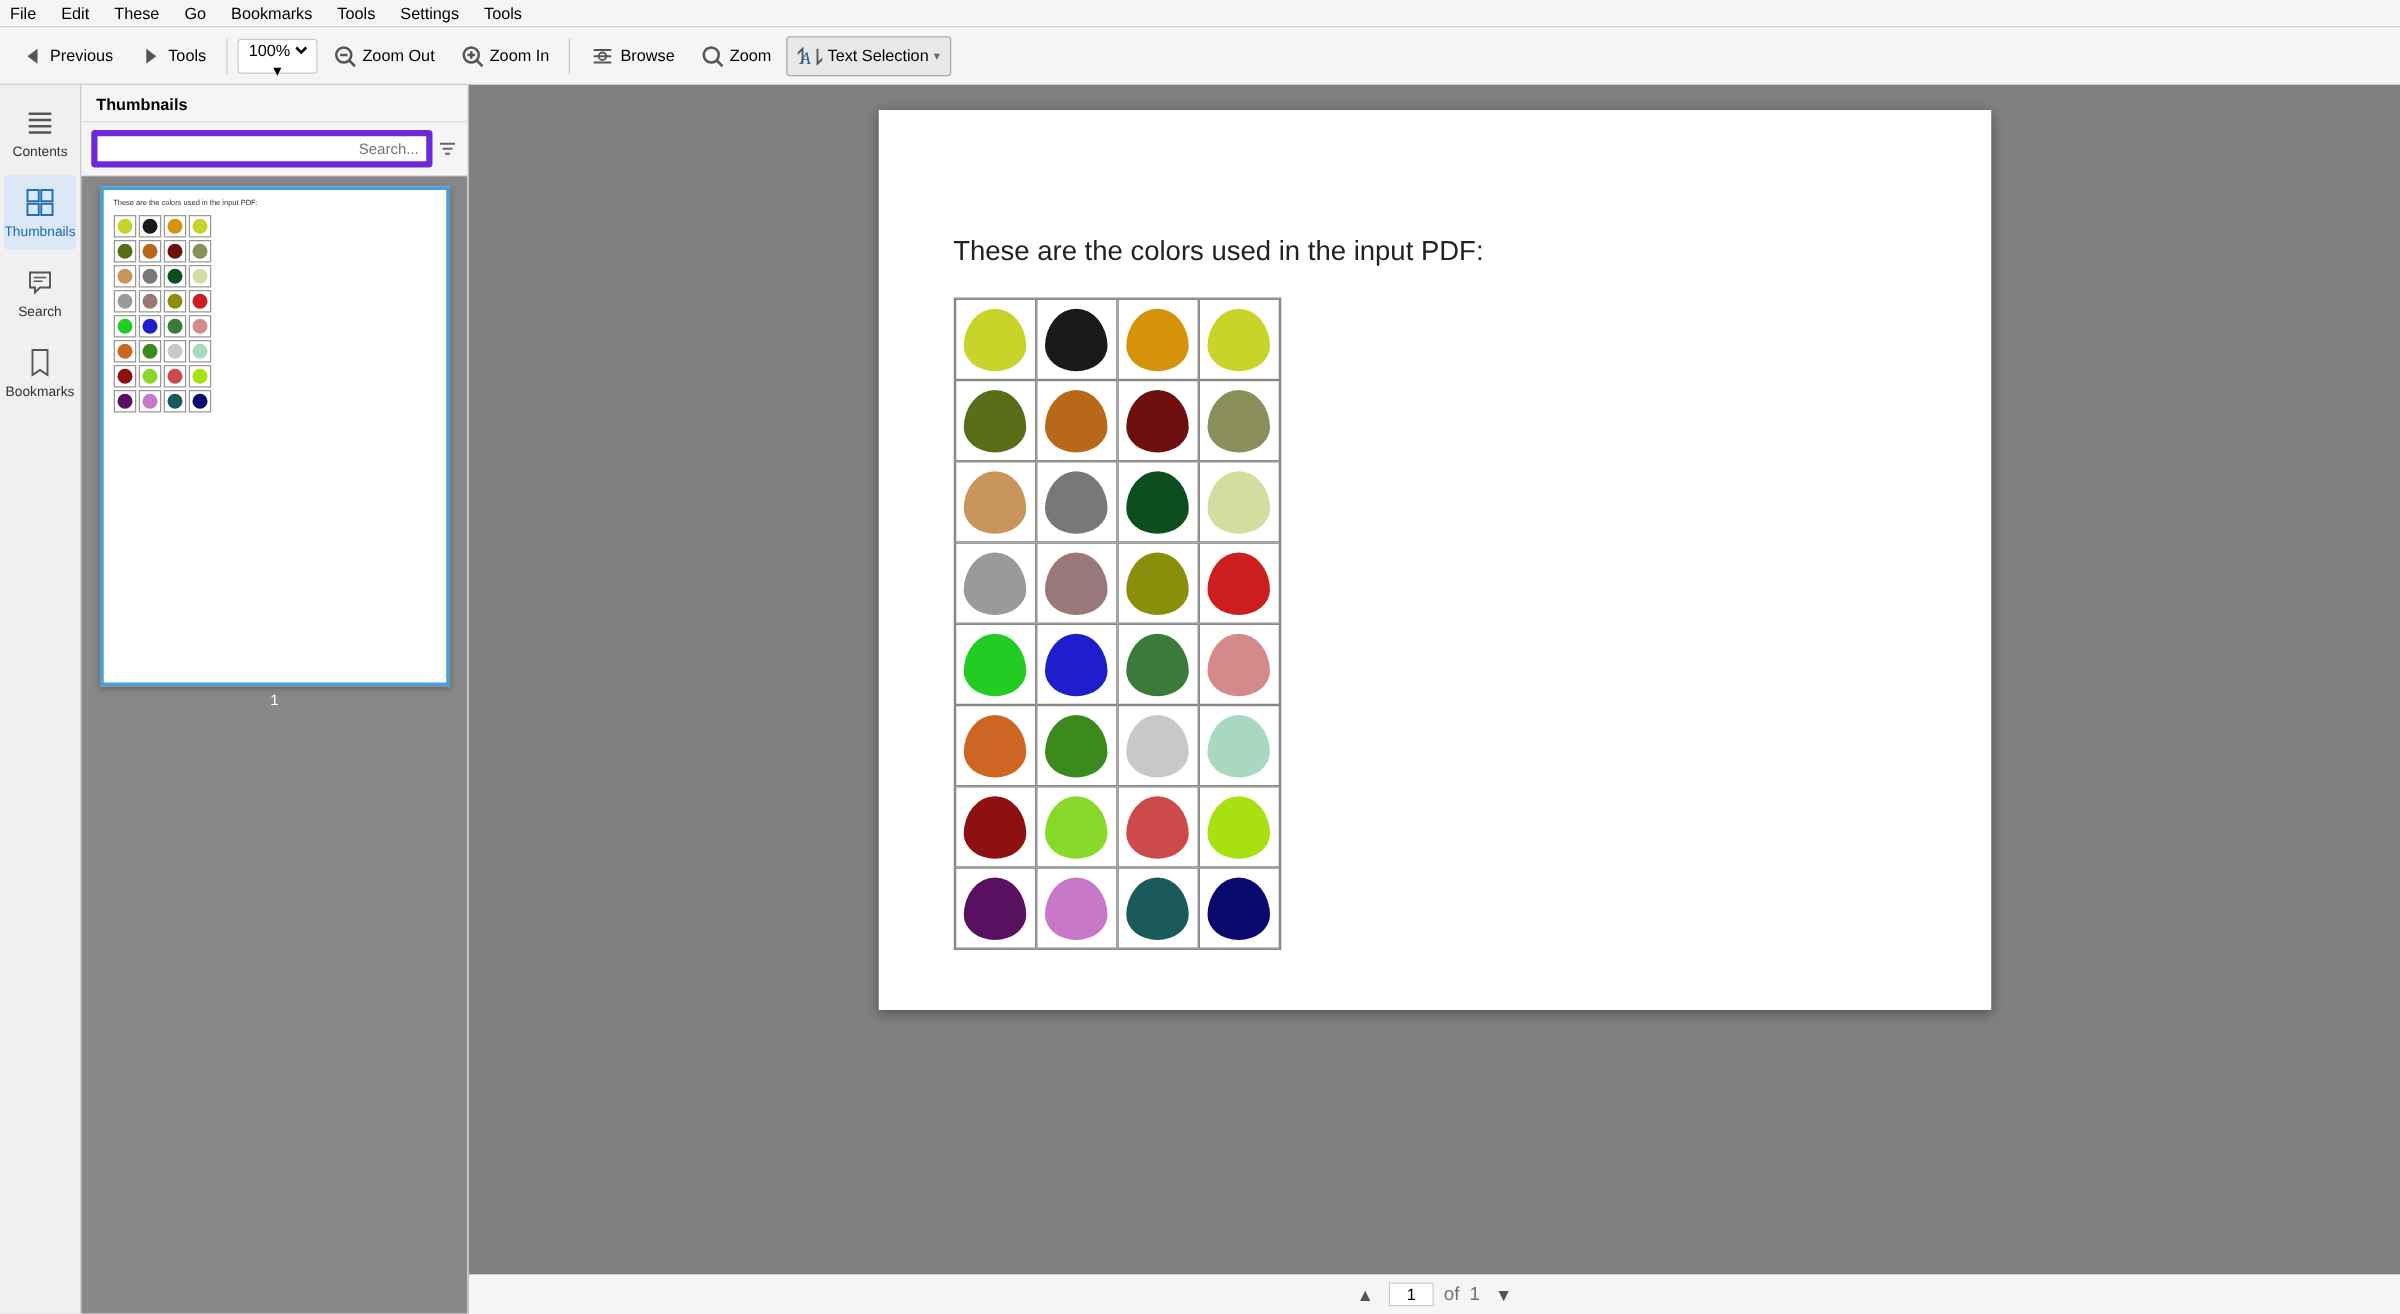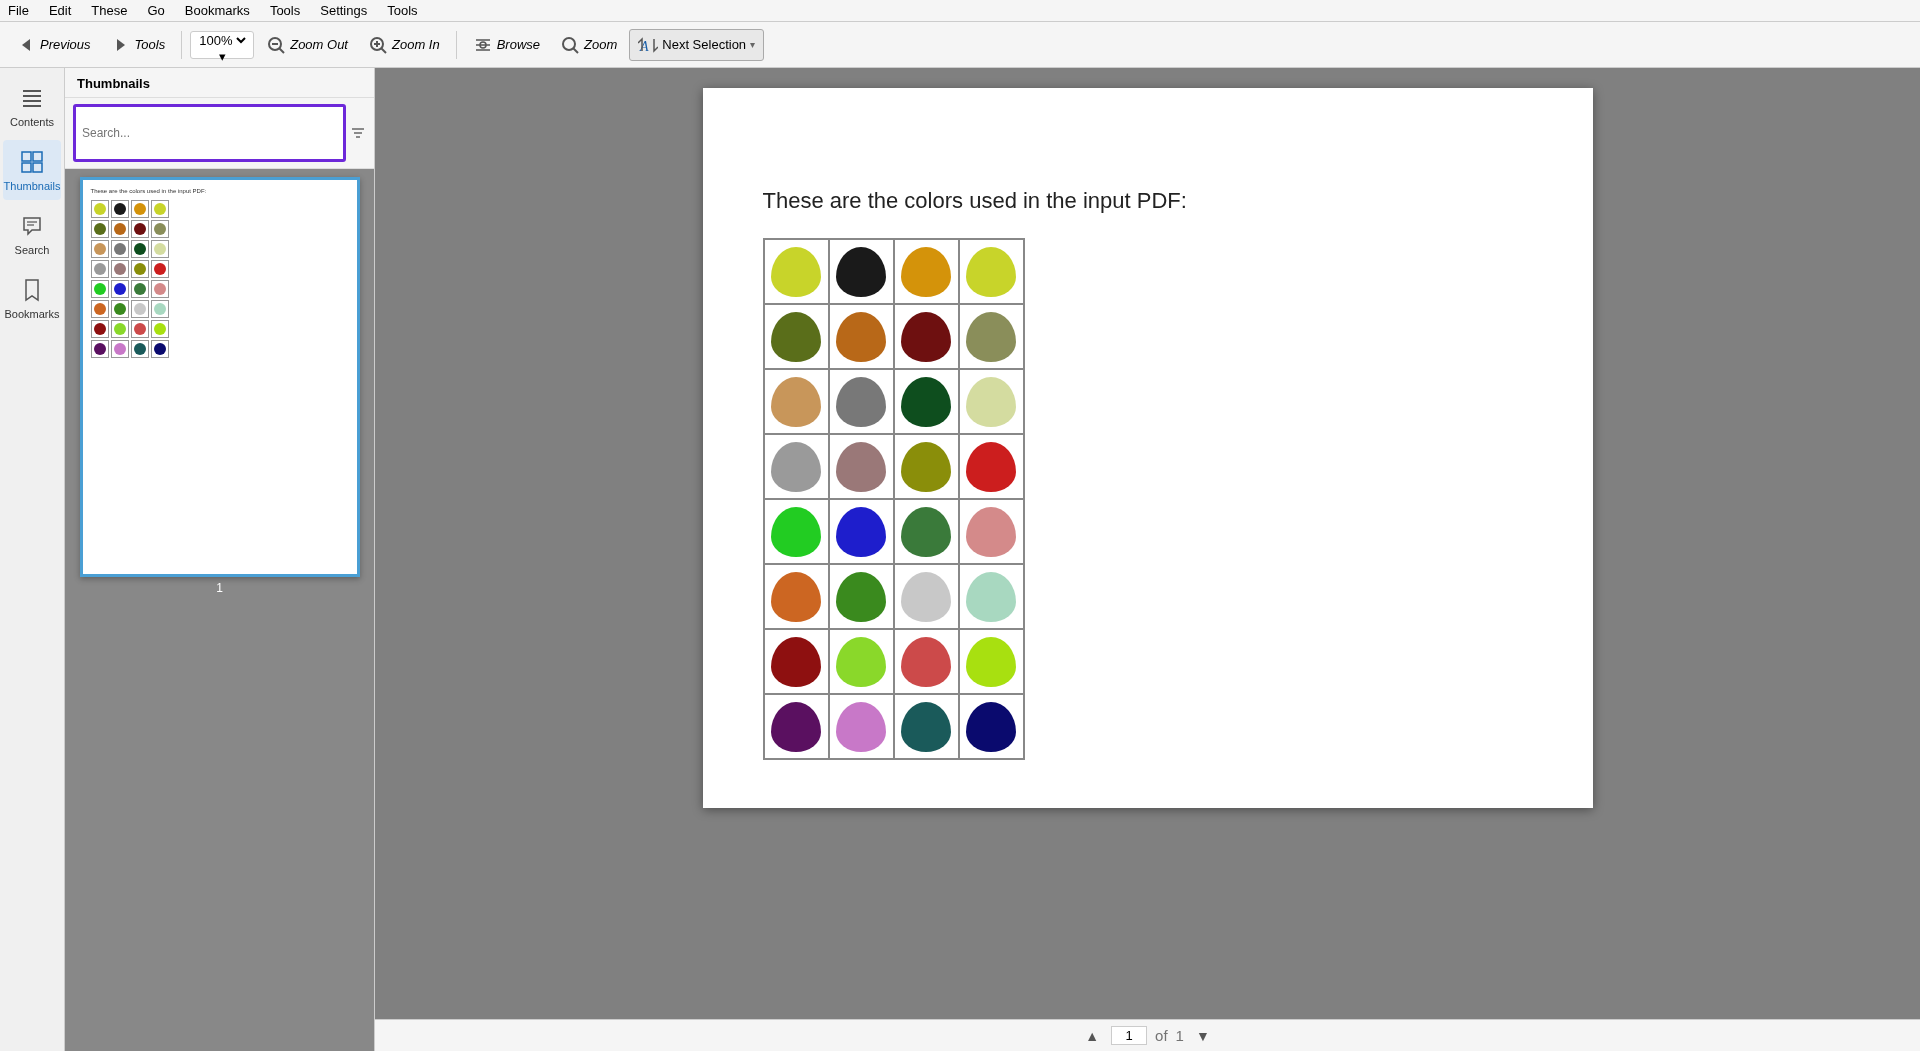--- a/index.html
+++ b/index.html
@@ -35,21 +35,20 @@
       display: flex;
       align-items: center;
       gap: 4px;
       padding: 4px 8px;
       border: none;
       background: transparent;
       cursor: pointer;
       font-size: 13px;
       border-radius: 3px;
       height: 32px;
-      font-style: italic;
     }
     .toolbar-separator { width: 1px; height: 28px; background: #ccc; margin: 0 4px; }
     .zoom-input {
       display: flex;
       align-items: center;
       border: 1px solid #ccc;
       border-radius: 3px;
       height: 28px;
       padding: 0 4px;
       background: white;
@@ -146,25 +145,26 @@
     }
     .thumbnails-search {
       display: flex;
       align-items: center;
       padding: 6px 8px;
       border-bottom: 1px solid #ddd;
       gap: 4px;
     }
     .thumbnails-search input {
       flex: 1;
-      border: 3px solid #6d28d9;
+      border: 5px solid #6d28d9;
       border-radius: 3px;
-      padding: 19px 6px;
+      padding: 3px 6px;
       font-size: 12px;
       outline: none;
+      text-align: right;
     }
     .thumbnails-list {
       flex: 1;
       overflow-y: auto;
       padding: 8px;
       background: #888;
     }
     .thumbnail-item {
       display: flex;
       flex-direction: column;
@@ -372,21 +372,21 @@
       <line x1="13" y1="13" x2="18" y2="18" stroke="#555" stroke-width="2"></line>
     </svg>
     <span>Zoom</span>
   </button>
 
   <button class="text-selection-btn">
     <svg class="icon-svg" viewBox="0 0 20 20">
       <text x="2" y="16" font-size="14" fill="#1a5fa8" font-style="italic" font-family="serif">A</text>
       <path d="M0 8 L4 4 L4 16 M16 4 L16 16 L20 12" stroke="#555" stroke-width="1.5" fill="none"></path>
     </svg>
-    <span>Next Selection</span>
+    <span>Text Selection</span>
     <span class="dropdown-arrow">▾</span>
   </button>
 </div>
 
 <div class="main-layout">
 
   <div class="sidebar">
     <div class="sidebar-inner">
 
       <div class="sidebar-icons">

